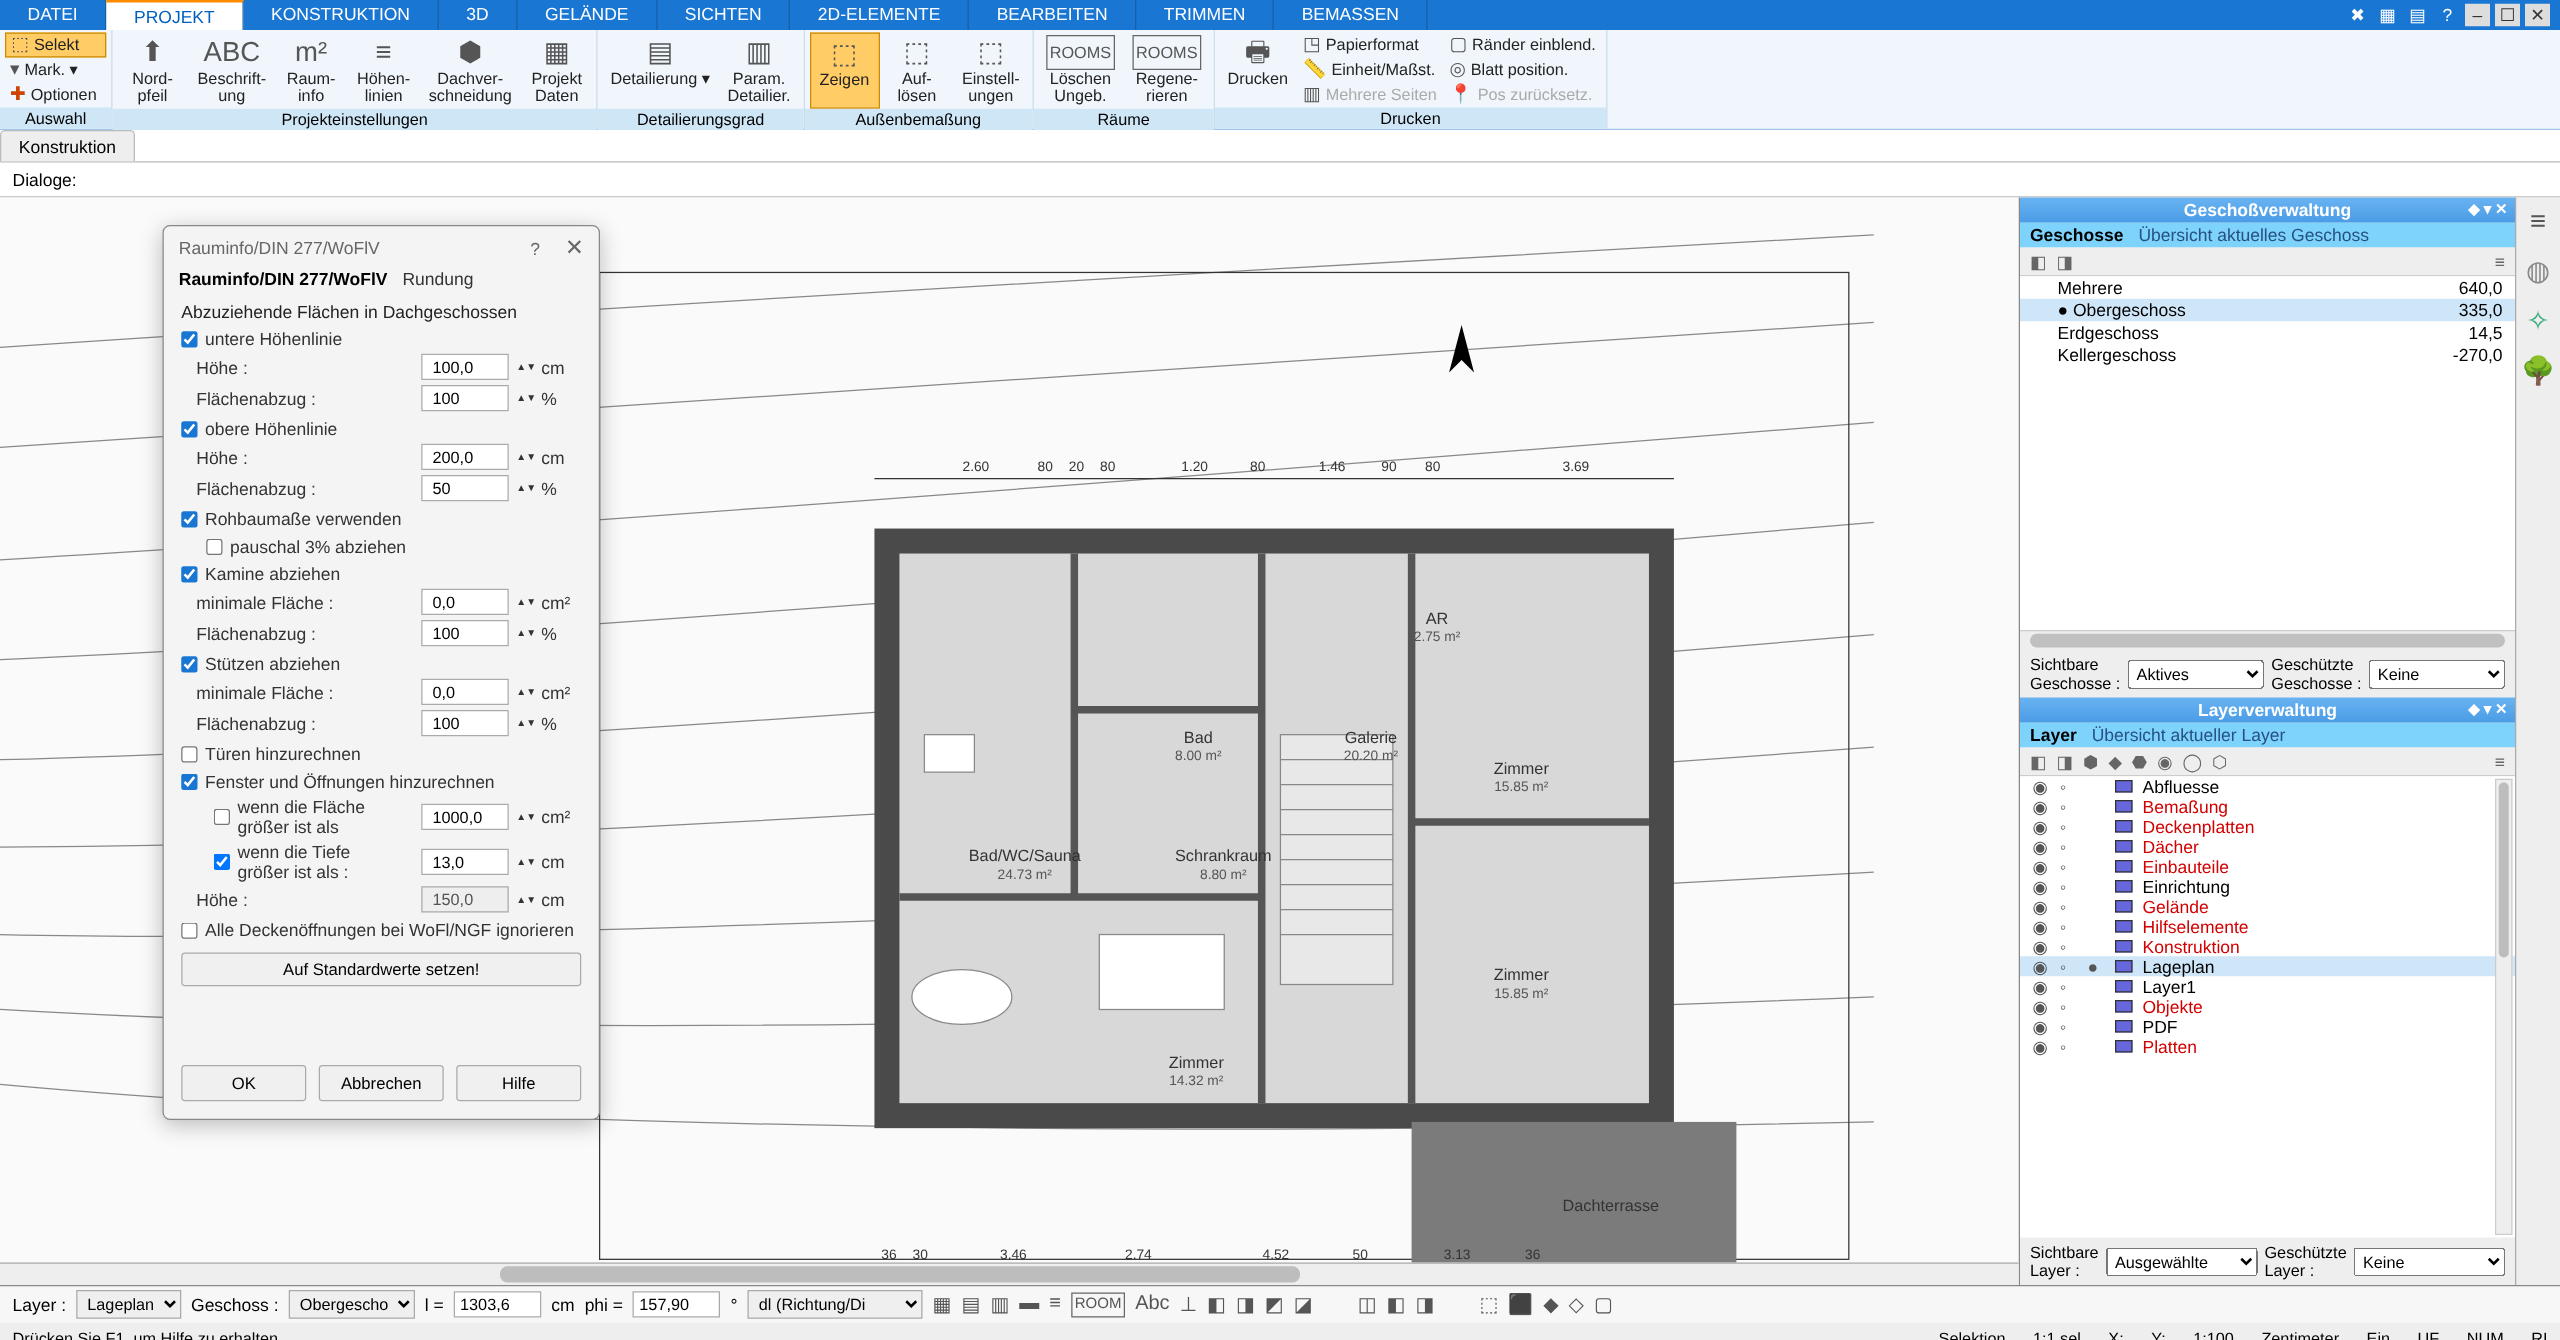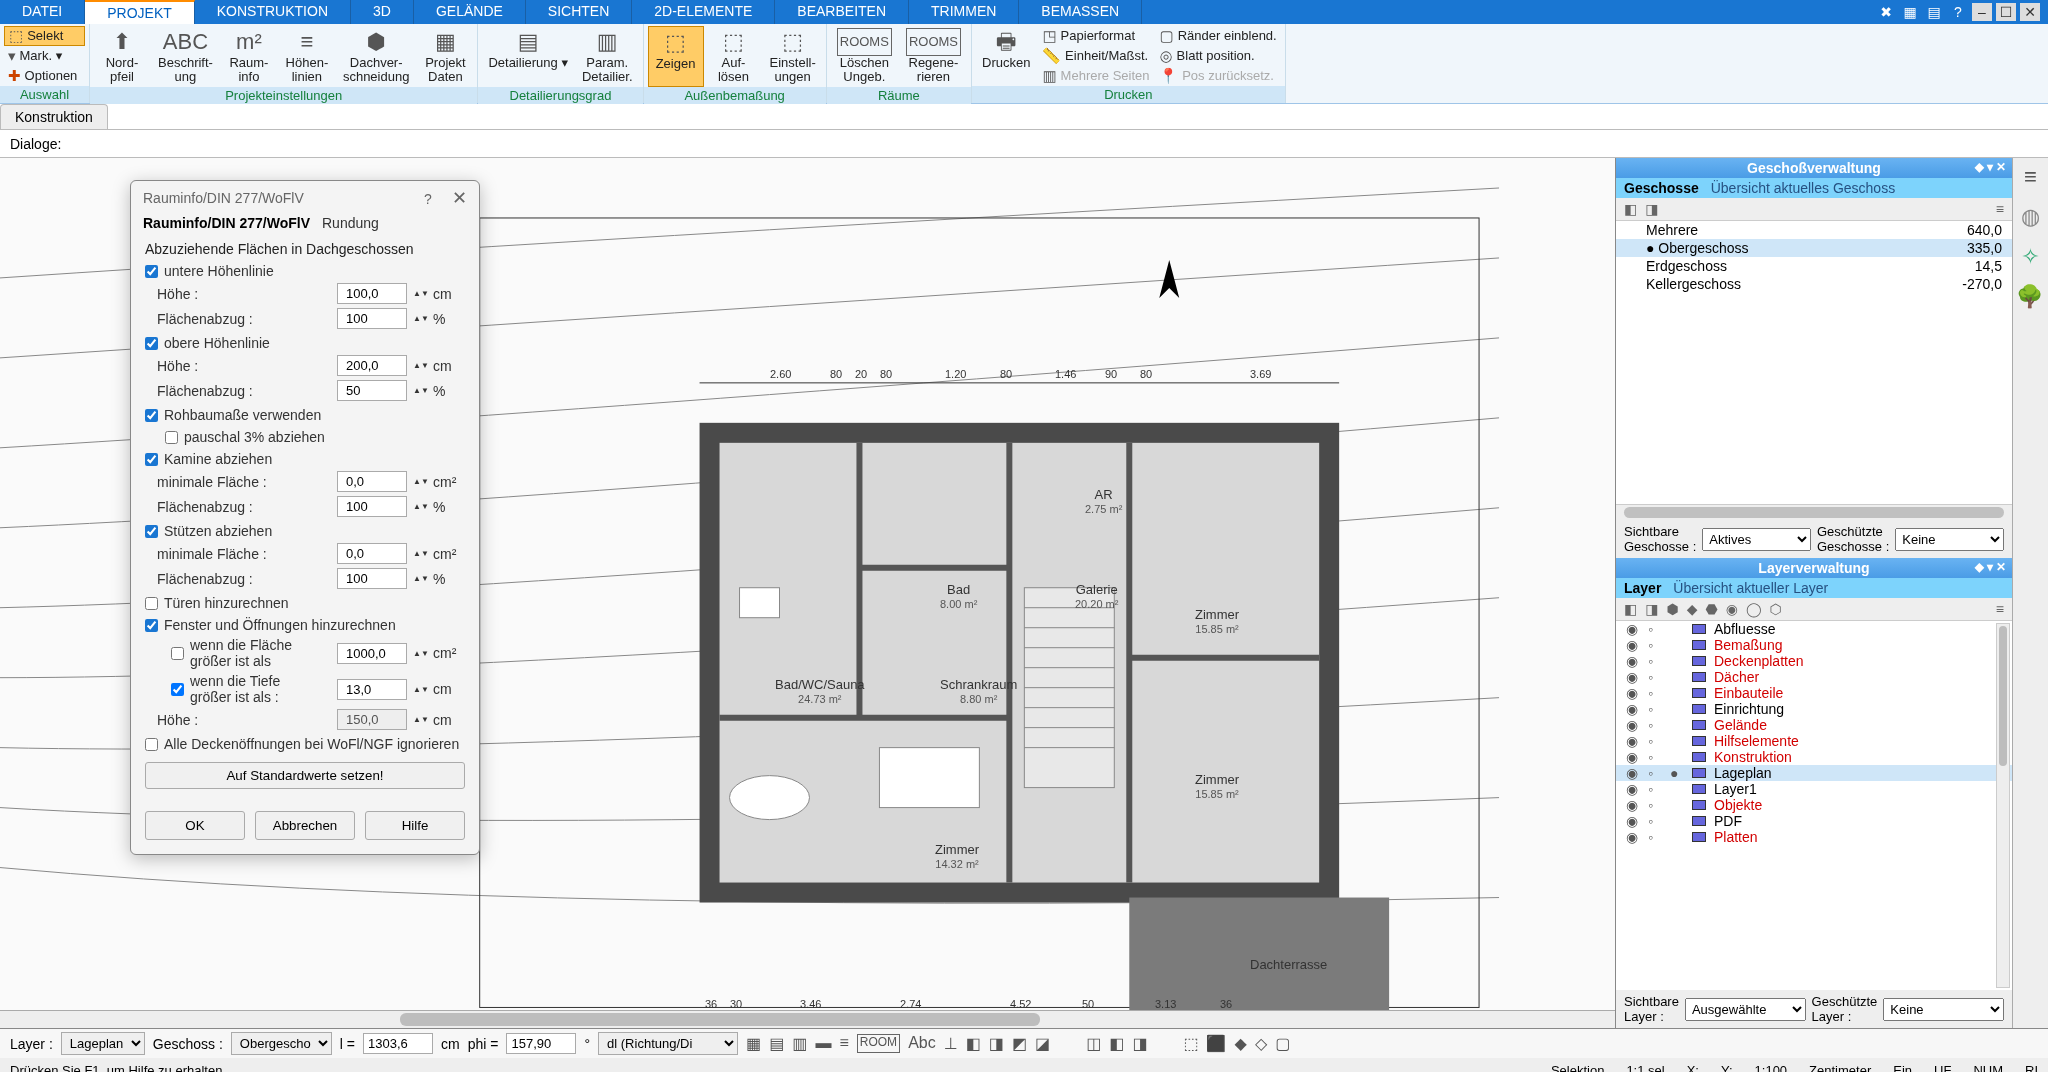--- a/index.html
+++ b/index.html
@@ -10,21 +10,21 @@
 .tabbar .tab { padding: 3px 22px; font-size: 14px; border-right: 1px solid #195fa5; cursor: pointer; }
 .tabbar .tab.active { background: #fff; color: #0060c0; border-top: 2px solid #ff8c00; }
 .tabbar .spacer { flex: 1; }
 .tabbar .win-icons { display: flex; gap: 4px; padding-right: 8px; align-items: center; }
 .tabbar .win-icons span { width: 20px; height: 18px; display: inline-flex; align-items: center; justify-content: center; font-size: 14px; }
 
 
 .ribbon { display: flex; height: 80px; background: #f0f6fb; border-bottom: 1px solid #9fc5e8; }
 .ribbon .group { border-right: 1px solid #c9ddea; padding: 2px 4px 0 4px; display: flex; flex-direction: column; }
 .ribbon .group .row { display: flex; gap: 2px; flex: 1; }
-.ribbon .group .lbl { text-align: center; font-size: 13px; color: #15803d; background: #cfe6f7; padding: 1px 0; margin: 0 -4px; }
+.ribbon .group .lbl { text-align: center; font-size: 13px; color: #000000; background: #cfe6f7; padding: 1px 0; margin: 0 -4px; }
 .ribbon .btn { display: flex; flex-direction: column; align-items: center; justify-content: flex-start; padding: 2px 6px; font-size: 13px; color: #222; min-width: 56px; line-height: 1.1; text-align: center; }
 .ribbon .btn .ico { height: 28px; display: flex; align-items: center; justify-content: center; font-size: 22px; color: #555; }
 .ribbon .btn.small { min-width: 0; flex-direction: row; justify-content: flex-start; font-size: 13px; padding: 0 4px; height: 20px; }
 .ribbon .btn.small .ico { height: auto; font-size: 15px; margin-right: 4px; }
 .ribbon .btn.highlight { background: #ffcc66; border: 1px solid #cc8800; }
 .ribbon .col3 { display: flex; flex-direction: column; justify-content: center; }
 
 
 .secondary { display: flex; height: 26px; border-bottom: 1px solid #bbb; }
 .secondary .tab2 { padding: 4px 14px; font-size: 14px; background: #eee; border: 1px solid #bbb; border-bottom: none; border-radius: 4px 4px 0 0; margin-right: 3px; }
@@ -48,21 +48,21 @@
 .dialog .line { display: flex; align-items: center; gap: 6px; margin: 4px 0 2px 12px; font-size: 14px; }
 .dialog .line label { flex: 1; }
 .dialog .line input[type=text] { width: 70px; text-align: left; padding: 2px 8px; border: 1px solid #aaa; background: #fff; font-size: 13px; }
 .dialog .line .unit { width: 32px; }
 .dialog .spin { width: 14px; display: flex; flex-direction: column; line-height: 5px; font-size: 8px; }
 .dialog .chk { display: flex; align-items: center; gap: 6px; margin: 6px 0 0 0; font-size: 14px; }
 .dialog .chk input { accent-color: #1976d2; }
 .dialog select { width: 100%; padding: 3px; border: 1px solid #aaa; background: #fff; font-size: 13px; }
 .dialog .stdbtn { width: 100%; margin-top: 10px; padding: 5px; background: #f0f0f0; border: 1px solid #aaa; border-radius: 3px; cursor: pointer; }
 .dialog .footer { display: flex; gap: 10px; padding: 10px 14px 14px 14px; }
-.dialog .footer button { flex: 1; padding: 6px; background: #f0f0f0; border: 1px solid #aaa; border-radius: 3px; cursor: pointer; }
+.dialog .footer button { flex: 1; padding: 6px; background: #f0f0f0; border: 1px solid #aaa; border-radius: 3px; cursor: pointer; margin-top: 41px; }
 
 
 .panel .hdr { background: linear-gradient(#69b3f2,#4a9ce6); color: #fff; font-weight: bold; text-align: center; padding: 2px 0; font-size: 14px; position: relative; }
 .panel .hdr .hicons { position: absolute; right: 6px; top: 2px; font-size: 12px; display: flex; gap: 3px; }
 .panel .subhdr { background: #7dd3fc; font-size: 14px; display: flex; gap: 12px; padding: 2px 8px; color: #265182; }
 .panel .subhdr b { color: #000; }
 .panel .iconrow { background: #eee; padding: 3px 8px; display: flex; gap: 8px; font-size: 14px; color: #666; border-bottom: 1px solid #ccc; }
 .panel .list { background: #fff; overflow: auto; }
 .panel .listrow { display: flex; align-items: center; padding: 1px 10px 1px 30px; font-size: 14px; justify-content: space-between; }
 .panel .listrow.sel { background: #cfe6f8; }
@@ -319,21 +319,21 @@
         <line x1="700" y1="905" x2="1340" y2="905"></line>
         <line x1="700" y1="935" x2="1340" y2="935"></line>
       </g>
 
       <g transform="translate(1170,130)">
         <polygon points="0,-28 10,10 0,0 -10,10" fill="#000"></polygon>
       </g>
     </svg>
 
     <div id="roomlabels">
-        <div class="roomlabel" style="left: 1085px; top: 330px;">AR<br><small>2.75 m²</small></div>
+        <div class="roomlabel" style="left: 1131px; top: 330px;">AR<br><small>2.75 m²</small></div>
         <div class="roomlabel" style="left: 940px; top: 425px;">Bad<br><small>8.00 m²</small></div>
         <div class="roomlabel" style="left: 1075px; top: 425px;">Galerie<br><small>20.20 m²</small></div>
         <div class="roomlabel" style="left: 1195px; top: 450px;">Zimmer<br><small>15.85 m²</small></div>
         <div class="roomlabel" style="left: 775px; top: 520px;">Bad/WC/Sauna<br><small>24.73 m²</small></div>
         <div class="roomlabel" style="left: 940px; top: 520px;">Schrankraum<br><small>8.80 m²</small></div>
         <div class="roomlabel" style="left: 1195px; top: 615px;">Zimmer<br><small>15.85 m²</small></div>
         <div class="roomlabel" style="left: 935px; top: 685px;">Zimmer<br><small>14.32 m²</small></div>
         <div class="roomlabel" style="left: 1250px; top: 800px;">Dachterrasse</div>
       </div>
     <div id="dimlabels">

